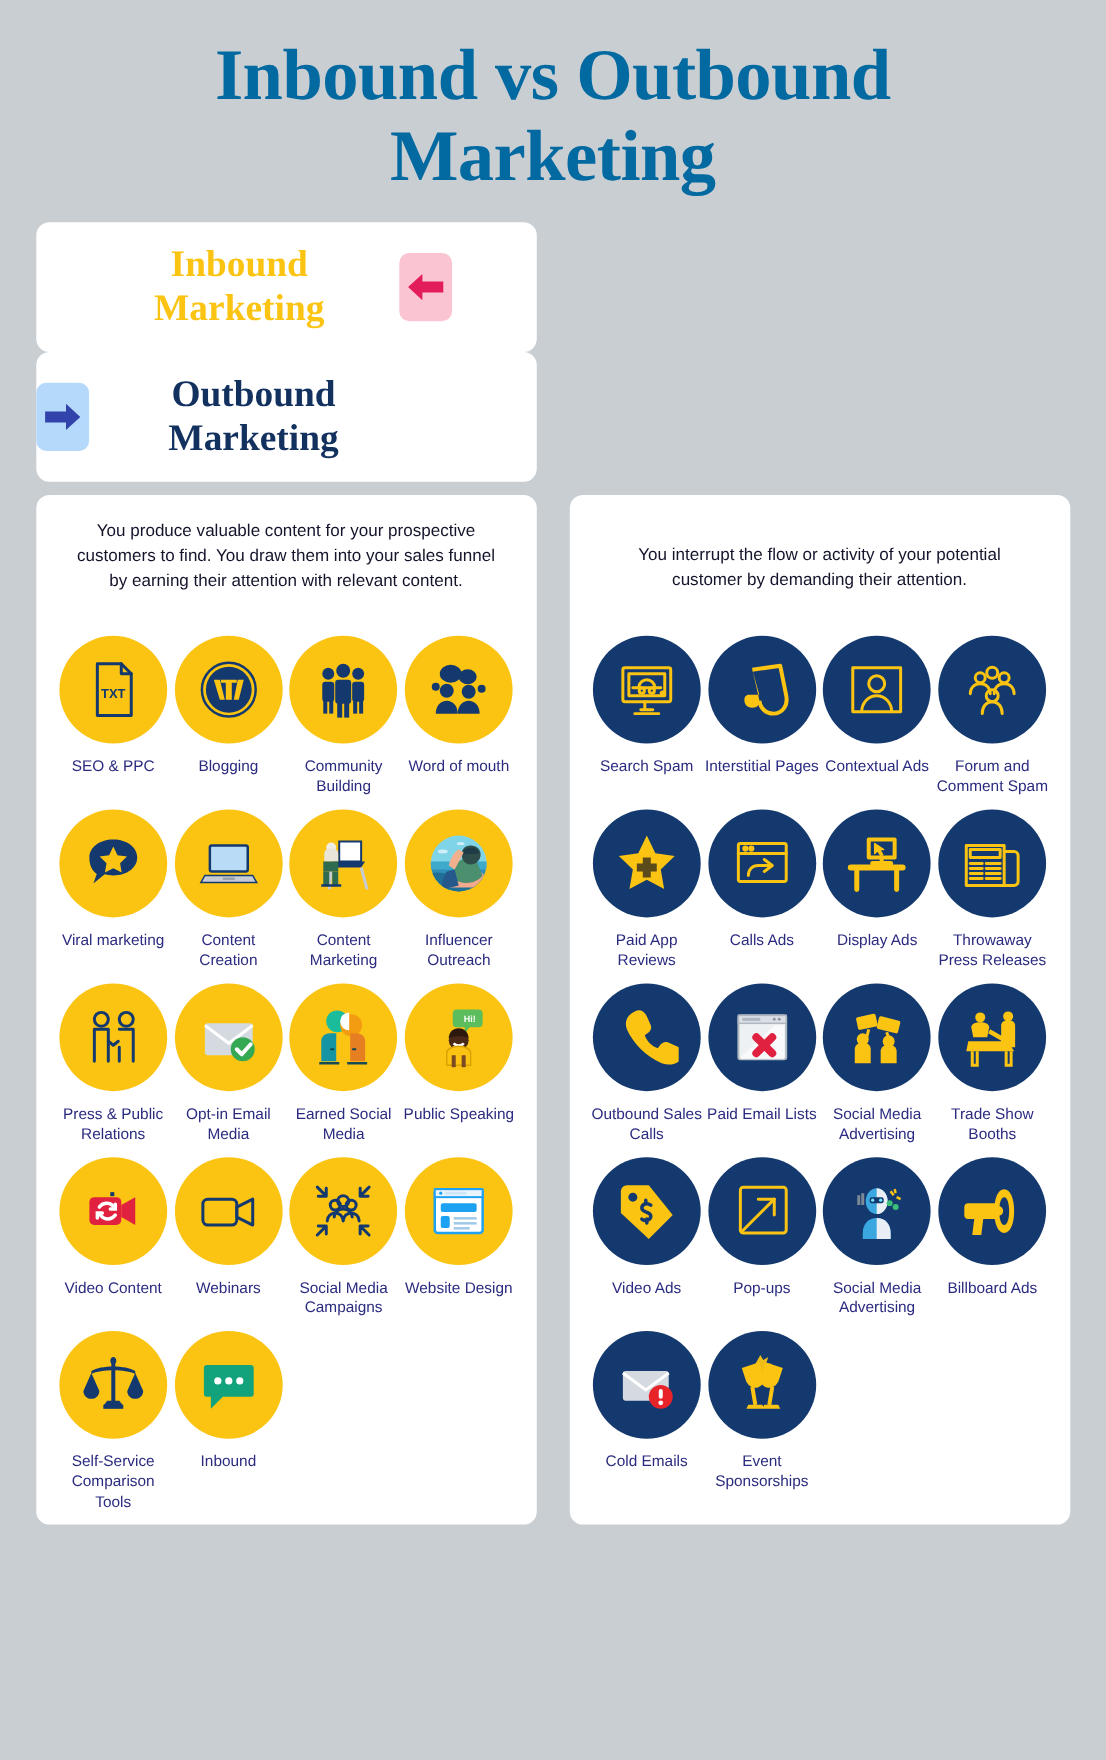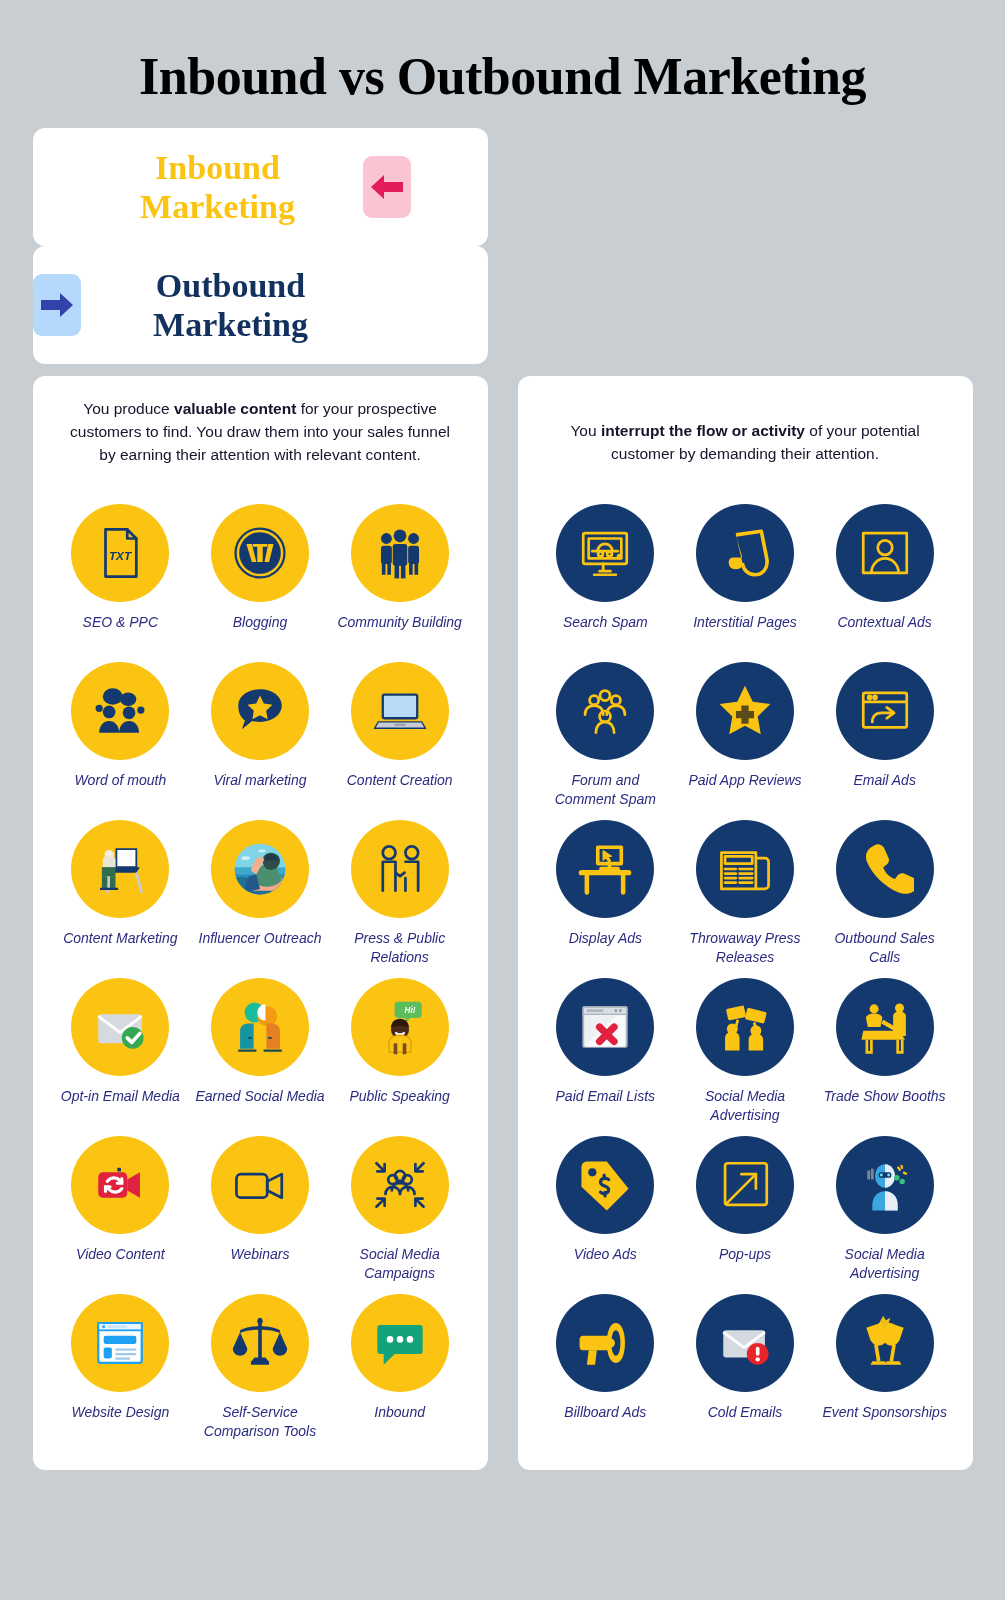--- a/index.html
+++ b/index.html
@@ -7,28 +7,28 @@
   body{
     background:#c9ced3;
     font-family:"Liberation Sans", sans-serif;
     -webkit-font-smoothing:antialiased;
   }
   .page{ position:relative; width:1005px; height:1600px; overflow:hidden; }
 
   
   .main-title{
     width:760px;
-    margin:48px auto 0 auto;
+    margin:32px auto 0 auto;
     text-align:center;
     font-family:"Liberation Serif", serif;
     font-weight:700;
-    font-size:52px;
+    font-size:66px;
     line-height:1.12;
     letter-spacing:-0.5px;
-    color:#000000;
+    color:#0369a1;
   }
 
   
   .head-row{
     display:flex;
     justify-content:space-between;
     width:940px;
     margin:22px auto 0 auto;
     flex-direction:column;
   }
@@ -78,29 +78,28 @@
     padding:22px 18px 26px 18px;
   }
   .intro{
     font-size:15.5px;
     line-height:1.48;
     color:#14142b;
     text-align:center;
     padding:0 12px;
     min-height:90px;
   }
-  .intro b{ font-weight:700; }
+  .intro b{ font-weight:400; }
   .intro.out{ padding-top:22px; }
 
   .grid{
     display:grid;
-    grid-template-columns:repeat(3,1fr);
+    grid-template-columns:repeat(4,1fr);
     row-gap:8px;
     margin-top:16px;
-    font-style:italic;
   }
   .cell{
     display:flex;
     flex-direction:column;
     align-items:center;
     height:150px;
   }
   .circle{
     width:98px; height:98px;
     border-radius:50%;
@@ -470,21 +469,21 @@
             <div class="circle navy">
               <svg width="58" height="58" viewBox="0 0 64 64" fill="none" stroke="#fbc412" stroke-width="3" stroke-linecap="round" stroke-linejoin="round">
                 <rect x="8" y="12" width="48" height="38" rx="2"></rect>
                 <path d="M8 22h48"></path>
                 <circle cx="15" cy="17" r="1.6" fill="#fbc412"></circle>
                 <circle cx="21" cy="17" r="1.6" fill="#fbc412"></circle>
                 <path d="M18 44c0-6 4-10 10-10h12"></path>
                 <path d="M34 28l8 6-8 6"></path>
               </svg>
             </div>
-            <div class="cap">Email Ads</div>
+            <div class="cap">Calls Ads</div>
           </div>
           <div class="cell">
             <div class="circle navy">
               <svg width="58" height="58" viewBox="0 0 64 64" fill="none" stroke="#fbc412" stroke-width="4" stroke-linecap="round" stroke-linejoin="round">
                 <rect x="24" y="8" width="26" height="18"></rect>
                 <path d="M37 26v6"></path>
                 <path d="M28 32h18" stroke-width="5"></path>
                 <path d="M6 36h52" stroke-width="6"></path>
                 <path d="M12 38v20M52 38v20" stroke-width="5"></path>
                 <path d="M30 12v10l3-3 3 5 2-1-3-5h4z" fill="#fbc412" stroke-width="1.5"></path>

